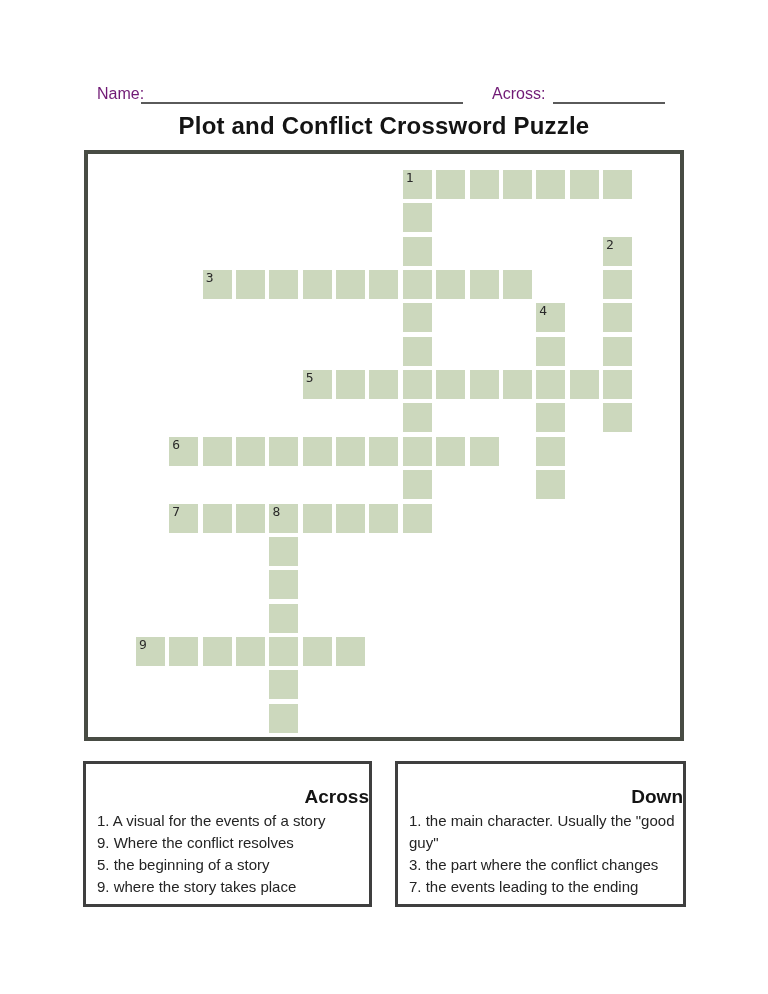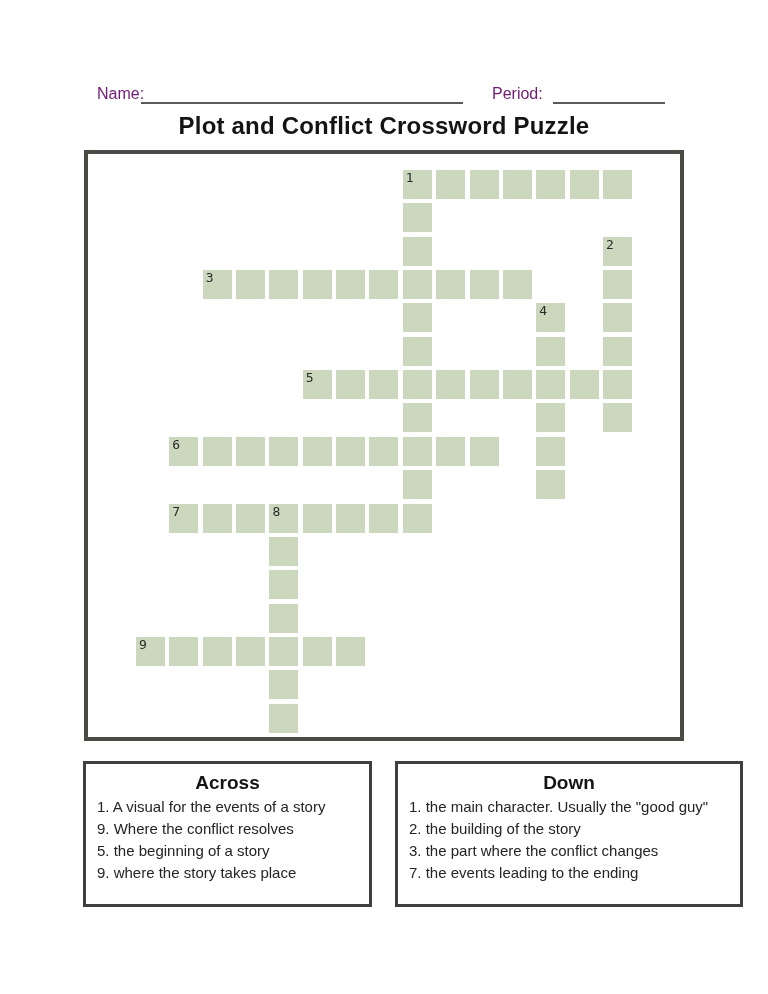--- a/index.html
+++ b/index.html
@@ -61,44 +61,44 @@
   }
   
   .clue-box {
     position: absolute;
     top: 761px;
     height: 146px;
     border: 3px solid #3f3f3f;
     background: #ffffff;
   }
   #across-box { left: 83px;  width: 289px; }
-  #down-box   { left: 395px; width: 348px; }
+  #down-box   { left: 395px; width: 291px; }
   .clue-title {
-    text-align: center;
+    text-align: right;
     font-size: 19px;
     font-weight: bold;
     color: #141414;
-    margin-top: 7px;
+    margin-top: 21px;
     line-height: 24px;
   }
   .clue-list {
     padding: 1px 2px 0 11px;
   }
   .clue-line {
     font-size: 15px;
     line-height: 22px;
     color: #242424;
   }
 </style>
 </head>
 <body>
 
 <span class="hdr-label" id="name-label">Name:</span>
 <div class="blank-line" id="name-line"></div>
-<span class="hdr-label" id="period-label">Period:</span>
+<span class="hdr-label" id="period-label">Across:</span>
 <div class="blank-line" id="period-line"></div>
 <div id="page-title">Plot and Conflict Crossword Puzzle</div>
 
 <div id="crossword-box">
   <div id="crossword-grid">
       <div class="cell" style="left: 314.8px; top: 16px; background: rgb(204, 216, 189);">
         <span class="cellnum">1</span>
       </div>
       <div class="cell" style="left: 348.15px; top: 16px; background: rgb(204, 216, 189);"></div>
       <div class="cell" style="left: 381.5px; top: 16px; background: rgb(204, 216, 189);"></div>
@@ -198,17 +198,16 @@
     <div class="clue-line">9. Where the conflict resolves</div>
     <div class="clue-line">5. the beginning of a story</div>
     <div class="clue-line">9. where the story takes place</div>
   </div>
 </div>
 
 <div class="clue-box" id="down-box">
   <div class="clue-title">Down</div>
   <div class="clue-list">
     <div class="clue-line">1. the main character. Usually the "good guy"</div>
-    <div class="clue-line">2. the building of the story</div>
     <div class="clue-line">3. the part where the conflict changes</div>
     <div class="clue-line">7. the events leading to the ending</div>
   </div>
 </div>
 
 </body></html>

